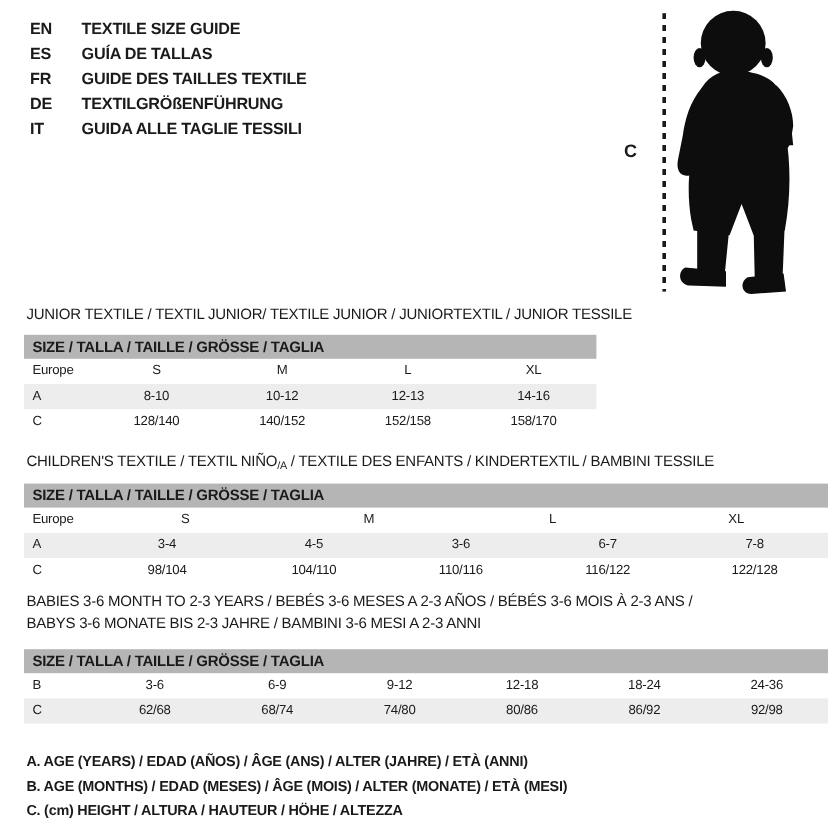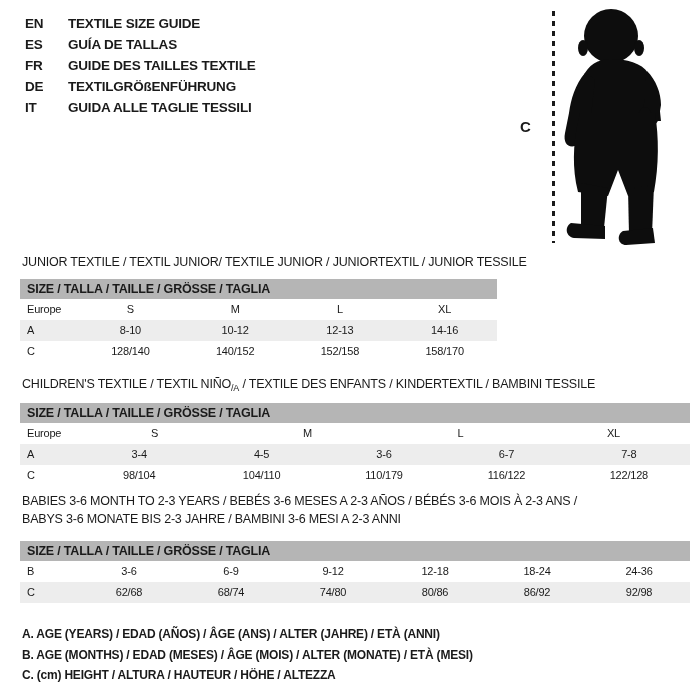--- a/index.html
+++ b/index.html
@@ -149,21 +149,21 @@
       <span class="t-cell">3-4</span>
       <span class="t-cell">4-5</span>
       <span class="t-cell">3-6</span>
       <span class="t-cell">6-7</span>
       <span class="t-cell">7-8</span>
     </div>
     <div class="t-row">
       <span class="t-label">C</span>
       <span class="t-cell">98/104</span>
       <span class="t-cell">104/110</span>
-      <span class="t-cell">110/179</span>
+      <span class="t-cell">110/116</span>
       <span class="t-cell">116/122</span>
       <span class="t-cell">122/128</span>
     </div>
   </div>
 
   <div class="section-title" style="top:493px">
     <div>BABIES 3-6 MONTH TO 2-3 YEARS / BEBÉS 3-6 MESES A 2-3 AÑOS / BÉBÉS 3-6 MOIS À 2-3 ANS /</div>
     <div>BABYS 3-6 MONATE BIS 2-3 JAHRE / BAMBINI 3-6 MESI A 2-3 ANNI</div>
   </div>
 

